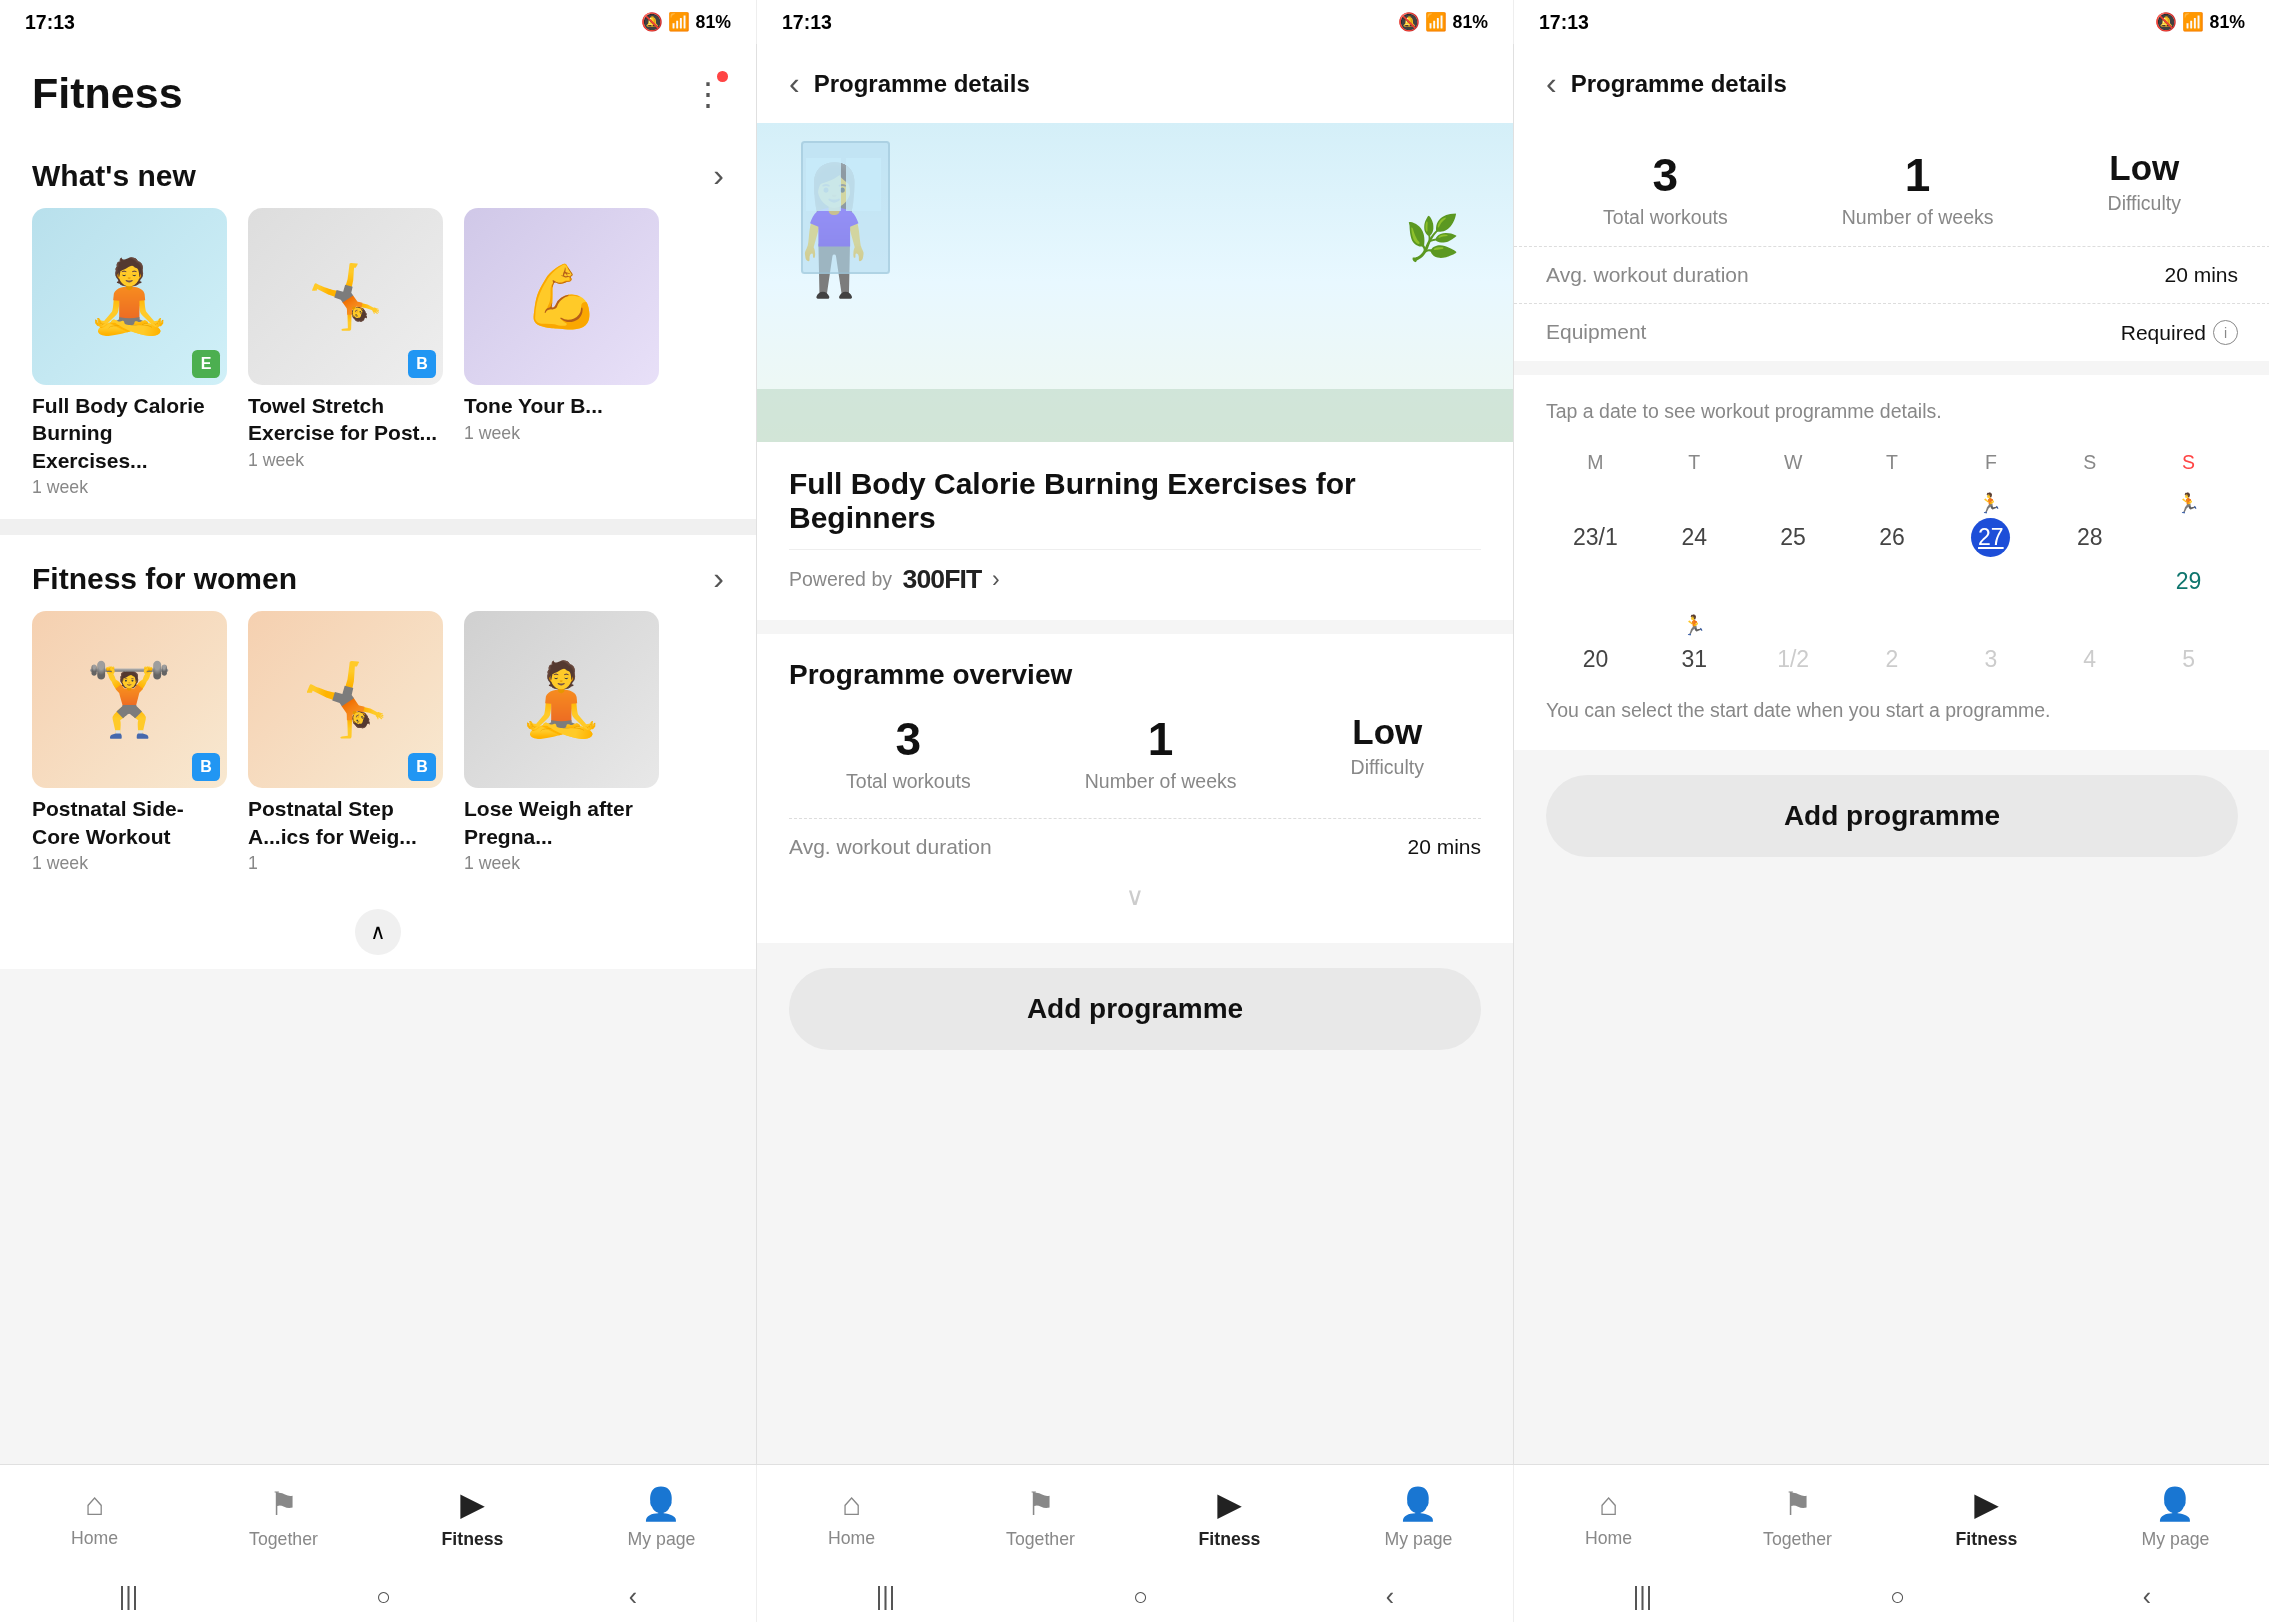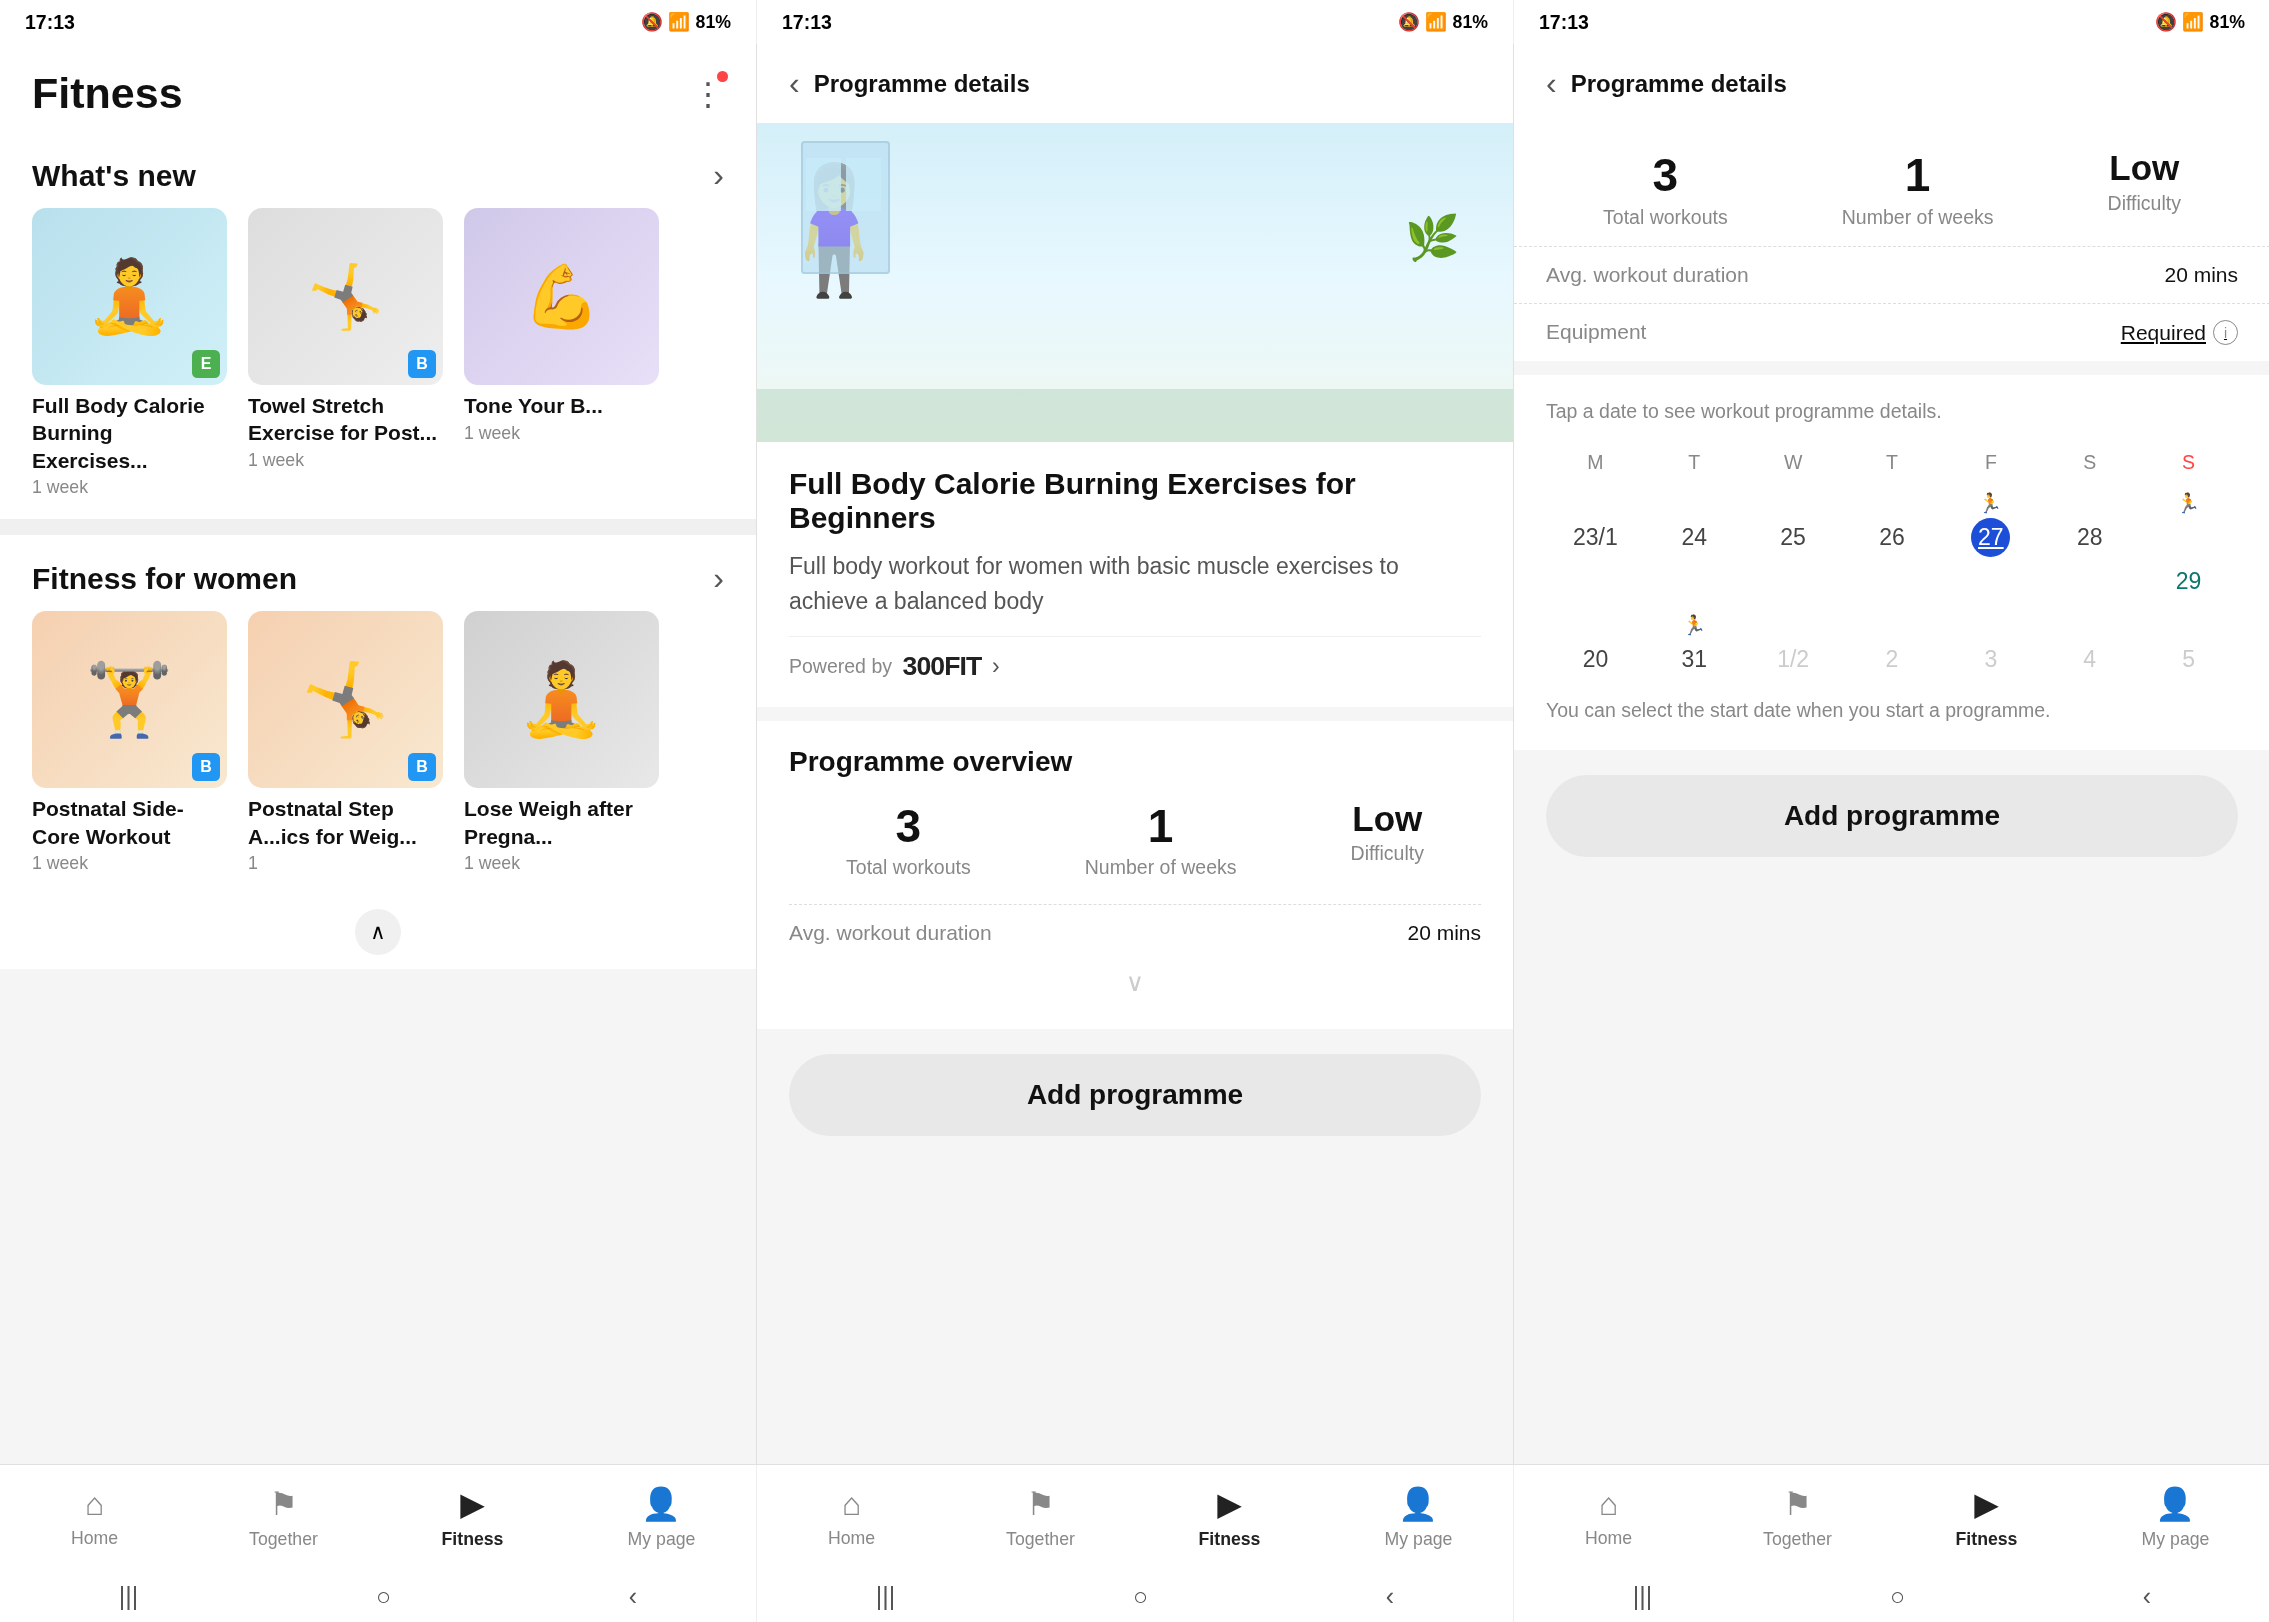--- a/index.html
+++ b/index.html
@@ -337,21 +337,21 @@
       margin-top: 3.5px;
     }
     .panel3-info-row {
       display: flex;
       justify-content: space-between;
       padding: 16px 32px;
       border-top: 0.9px dashed #ddd;
       background: #fff;
       font-size: 21px;
     }
-    .info-value-right { display: flex; align-items: center; gap: 7px; text-decoration: underline; }
+    .info-value-right { display: flex; align-items: center; gap: 7px; }
     .info-icon {
       width: 25px;
       height: 25px;
       border-radius: 50%;
       border: 1.8px solid #888;
       display: flex;
       align-items: center;
       justify-content: center;
       font-size: 14px;
       color: #888;
@@ -562,21 +562,20 @@
         <div style="position:absolute;top:35px;left:49px;width:35px;height:53px;background:rgba(200,235,250,0.8);"></div>
         <div style="position:absolute;top:35px;left:89px;width:35px;height:53px;background:rgba(200,235,250,0.8);"></div>
         <div style="font-size:124px;z-index:2;margin-top:35px;">🧍‍♀️</div>
         <div style="position:absolute;bottom:0;width:100%;height:53px;background:rgba(180,210,190,0.5);"></div>
         <div style="position:absolute;right:53px;top:89px;font-size:44px;">🌿</div>
       </div>
 
       
       <div class="prog-info">
         <div class="prog-name">Full Body Calorie Burning Exercises for Beginners</div>
-        <div class="prog-desc">Full body workout for women with basic muscle exercises to achieve a balanced body</div>
         <div class="powered-by">
           <span>Powered by</span>
           <span class="brand-logo">300FIT</span>
           <span style="color:#555;font-size:23px;">›</span>
         </div>
       </div>
 
       
       <div class="overview-section">
         <div class="overview-title">Programme overview</div>

